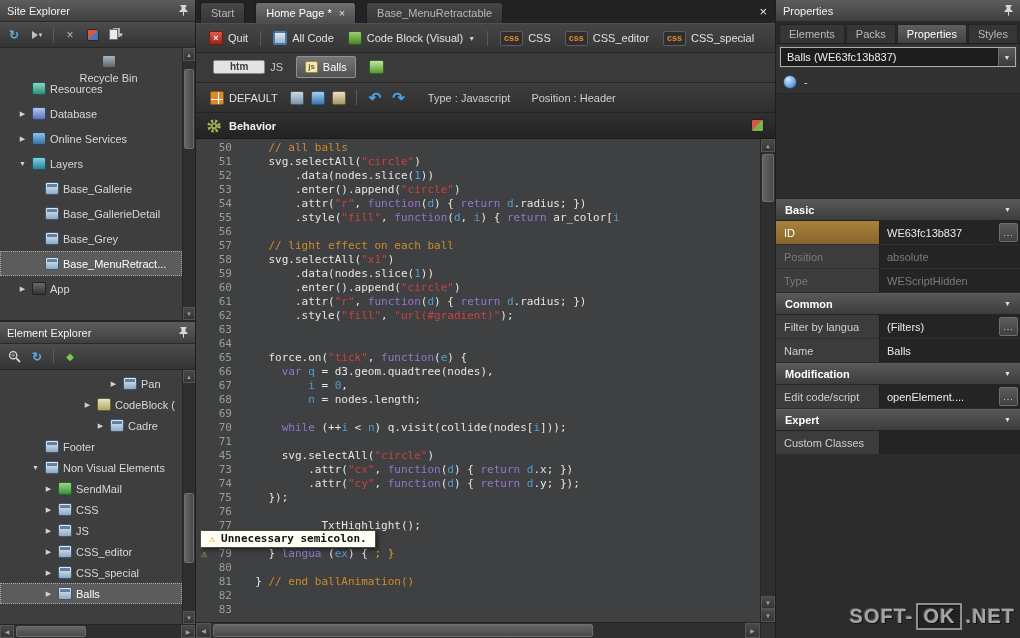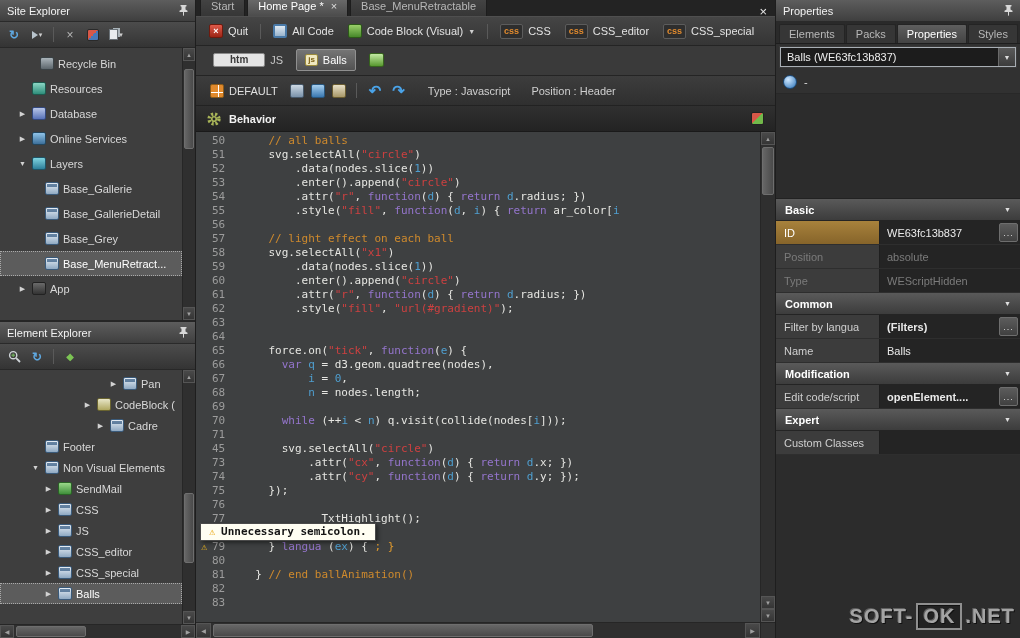--- a/index.html
+++ b/index.html
@@ -50,21 +50,21 @@
     background:linear-gradient(#494949,#353535);border:1px solid #555}
   .vtrack{flex:1;position:relative}
   .vthumb{position:absolute;left:1px;right:1px;border:1px solid #6e6e6e;border-radius:2px;background:linear-gradient(90deg,#666,#4a4a4a)}
   .hscroll{height:14px;flex:0 0 auto;display:flex;background:#2f2f2f;border-top:1px solid #262626}
   .hscroll .sbtn{width:14px;height:100%}
   .htrack{flex:1;position:relative}
   .hthumb{position:absolute;top:1px;bottom:1px;border:1px solid #6e6e6e;border-radius:2px;background:linear-gradient(#666,#4a4a4a)}
 
   
   .center-col{flex:1;min-width:0;display:flex;flex-direction:column;background:#333}
-  .doc-tabs{height:16px;flex:0 0 auto;background:#232323;display:flex;align-items:flex-end;padding:0 26px 0 4px;gap:2px;position:relative}
+  .doc-tabs{height:23px;flex:0 0 auto;background:#232323;display:flex;align-items:flex-end;padding:0 26px 0 4px;gap:10px;position:relative}
   .doc-tab{height:21px;padding:0 10px;display:flex;align-items:center;gap:7px;color:#b8b8b8;
     background:linear-gradient(#464646,#363636);border:1px solid #1d1d1d;border-bottom:none;border-radius:3px 3px 0 0}
   .doc-tab.active{background:linear-gradient(#707070,#4c4c4c);color:#fff}
   .tab-close{font-size:11px;color:#ddd;line-height:1}
   .doc-close{position:absolute;right:8px;top:4px;font-size:13px;color:#e8e8e8}
   .main-toolbar{height:30px;flex:0 0 auto;display:flex;align-items:center;gap:4px;padding:0 8px;color:#e2e2e2;
     background:linear-gradient(#454545,#353535);border-top:1px solid #4f4f4f;border-bottom:1px solid #242424}
   .tool-item{display:flex;align-items:center;gap:5px;padding:2px 5px;border-radius:2px}
   .ic-quit{width:14px;height:14px;border-radius:2px;background:linear-gradient(#e05a4a,#9c2516);border:1px solid #6e1a0e;
     color:#fff;font-size:9px;font-weight:bold;display:flex;align-items:center;justify-content:center;line-height:1}
@@ -90,21 +90,21 @@
   .behavior-bar{height:26px;flex:0 0 auto;display:flex;align-items:center;gap:8px;padding:0 11px;color:#f2f2f2;font-weight:bold;
     background:linear-gradient(#303030,#232323);border-bottom:1px solid #1a1a1a}
   .behavior-bar .spacer{flex:1}
   .ic-script{width:13px;height:13px;border-radius:2px;border:1px solid #222;background:linear-gradient(135deg,#d85848 50%,#72b84a 50%)}
 
   .code-region{flex:1;min-height:0;display:flex;background:#3e4041;position:relative}
   .code-scroll{flex:1;min-width:0;position:relative;padding-top:2px;overflow:hidden;
     font-family:"DejaVu Sans Mono",monospace;font-size:11px}
   .code-line{height:14px;display:flex;white-space:pre;line-height:14px}
   .warn-margin{width:16px;flex:0 0 auto;text-align:center;font-size:10px;color:#e8b21e}
-  .lnum{width:30px;flex:0 0 auto;padding-right:10px;color:#9c9c9c}
+  .lnum{width:30px;flex:0 0 auto;text-align:right;padding-right:10px;color:#9c9c9c}
   .ltext{color:#e6e6e2}
   .tk-p{color:#e6e6e2}
   .tk-c{color:var(--comment,#cf8a2d)}
   .tk-s{color:var(--string,#cd4040)}
   .tk-k{color:var(--keyword,#9575cd)}
   .tk-i{color:var(--ident,#4f9fd0)}
   .tk-w{color:var(--warn,#e09a2d)}
   .tooltip{position:absolute;left:4px;top:391px;z-index:5;display:flex;align-items:center;gap:6px;
     background:#fffef2;color:#141414;border:1px solid #4a4a4a;padding:1px 8px 2px;
     font-family:"DejaVu Sans Mono",monospace;font-size:11px;font-weight:bold;box-shadow:2px 2px 4px rgba(0,0,0,.45)}
@@ -128,21 +128,21 @@
   .props-spacer{height:105px;flex:0 0 auto;background:#2c2c2c;border-bottom:1px solid #222}
   .pgrid{flex:0 0 auto}
   .psection{height:22px;display:flex;align-items:center;justify-content:space-between;padding:0 9px;color:#fff;font-weight:bold;
     background:linear-gradient(#5a5a5a,#3c3c3c);border-bottom:1px solid #242424}
   .sec-dd{font-size:7px;color:#e0e0e0}
   .prow{height:24px;display:flex;align-items:stretch;background:#242424;border-bottom:1px solid #2e2e2e}
   .plabel{width:104px;flex:0 0 auto;display:flex;align-items:center;padding:0 8px;color:#cfcfcf;background:#3c3c3c;
     border-right:1px solid #1f1f1f;white-space:nowrap;overflow:hidden}
   .prow.selected .plabel{background:linear-gradient(#a8823c,#86642a);color:#fff}
   .pvalue{flex:1;min-width:0;display:flex;align-items:center;padding:0 7px;color:#eaeaea;white-space:nowrap;overflow:hidden}
-  .pvalue.bold{font-weight:bold}
+  .pvalue.bold{font-weight:normal}
   .prow.disabled .plabel,.prow.disabled .pvalue{color:#7b7b7b}
   .pbtn{width:19px;flex:0 0 auto;margin:2px 2px 2px 0;display:flex;align-items:center;justify-content:center;
     color:#ddd;font-size:9px;letter-spacing:1px;background:linear-gradient(#5c5c5c,#404040);border:1px solid #6e6e6e;border-radius:2px}
   .props-fill{flex:1;background:#2c2c2c}
   .watermark{position:absolute;right:5px;bottom:8px;display:flex;align-items:center;font-weight:bold;font-size:20px;
     color:#a4a4a4;letter-spacing:1px;text-shadow:1px 1px 0 #101010,-1px -1px 0 #606060;white-space:nowrap}
   .wm-box{border:2px solid #8f8f8f;background:#222;padding:0 5px;margin:0 3px;box-shadow:inset 1px 1px 0 #111}
   .pin{flex:0 0 auto}
 </style>
 </head>
@@ -174,21 +174,21 @@
         <span class="tbtn">
             <span class="brush-ic"></span>
           </span>
         <span class="tbtn">
             <span class="copy-ic"></span>
             <span class="dd">▾</span>
           </span>
       </div>
       <div class="tree-wrap">
         <div class="tree" id="site-tree">
-            <div class="tree-row" style="padding-left: 25px;">
+            <div class="tree-row" style="padding-left: 35px; flex-direction: column;">
               <span class="arrow"></span>
               <span class="ticon ic-recycle"></span>
               <span class="tlabel">Recycle Bin</span>
             </div>
             <div class="tree-row" style="padding-left: 17px;">
               <span class="arrow"></span>
               <span class="ticon ic-resources"></span>
               <span class="tlabel">Resources</span>
             </div>
             <div class="tree-row" style="padding-left: 17px;">

